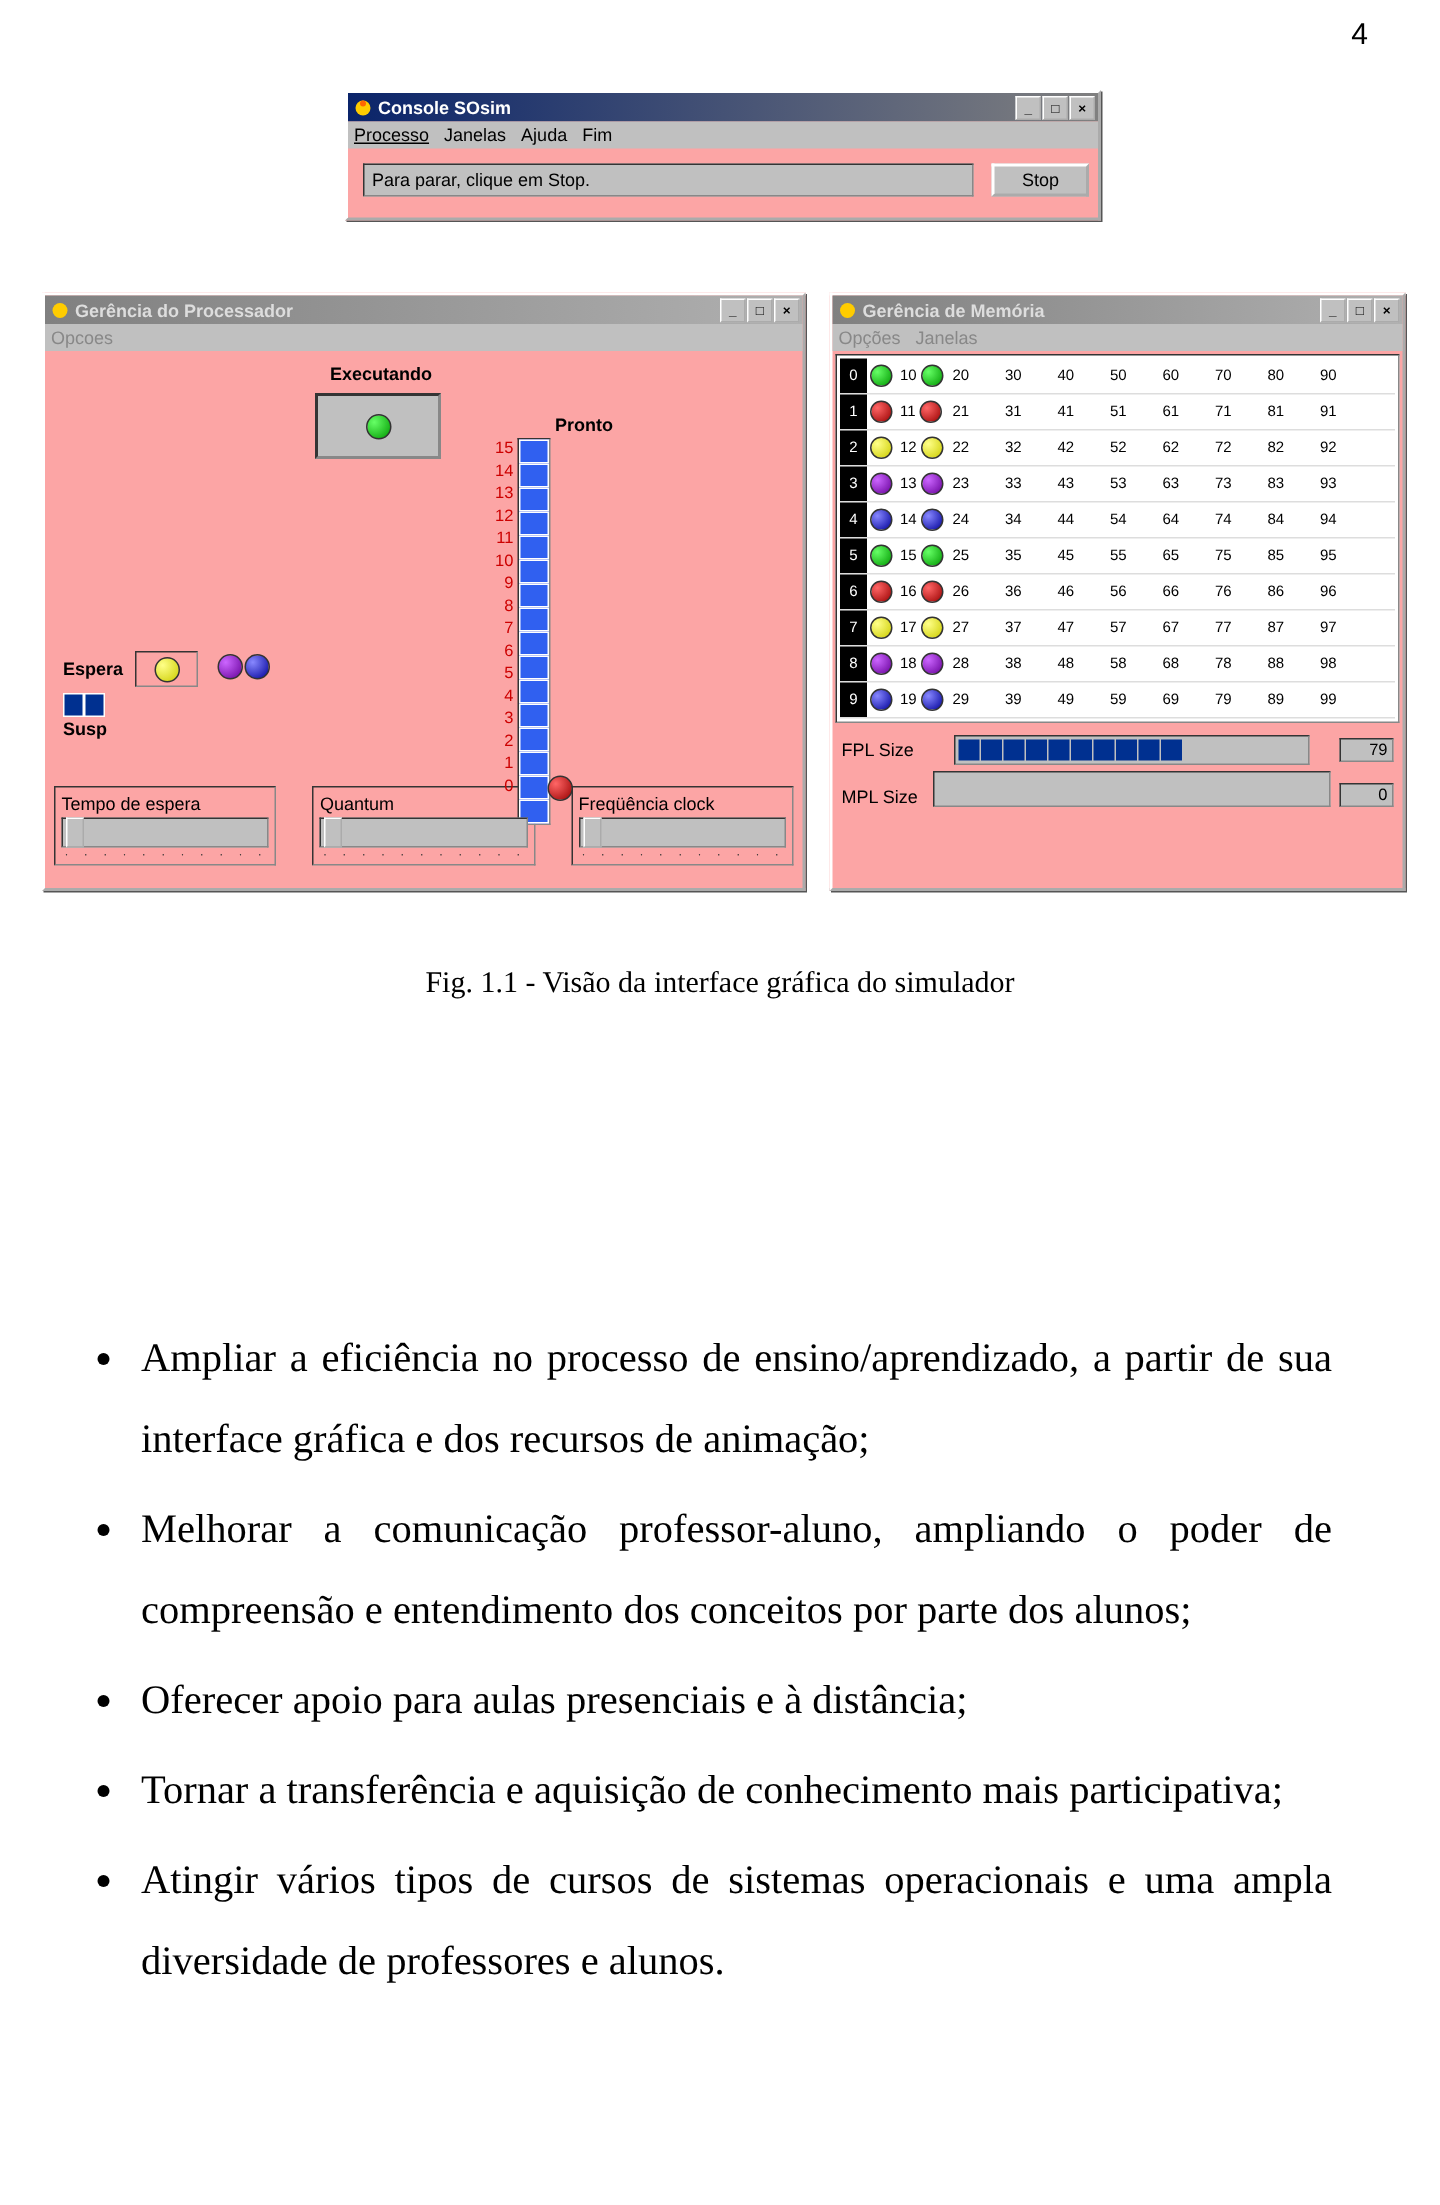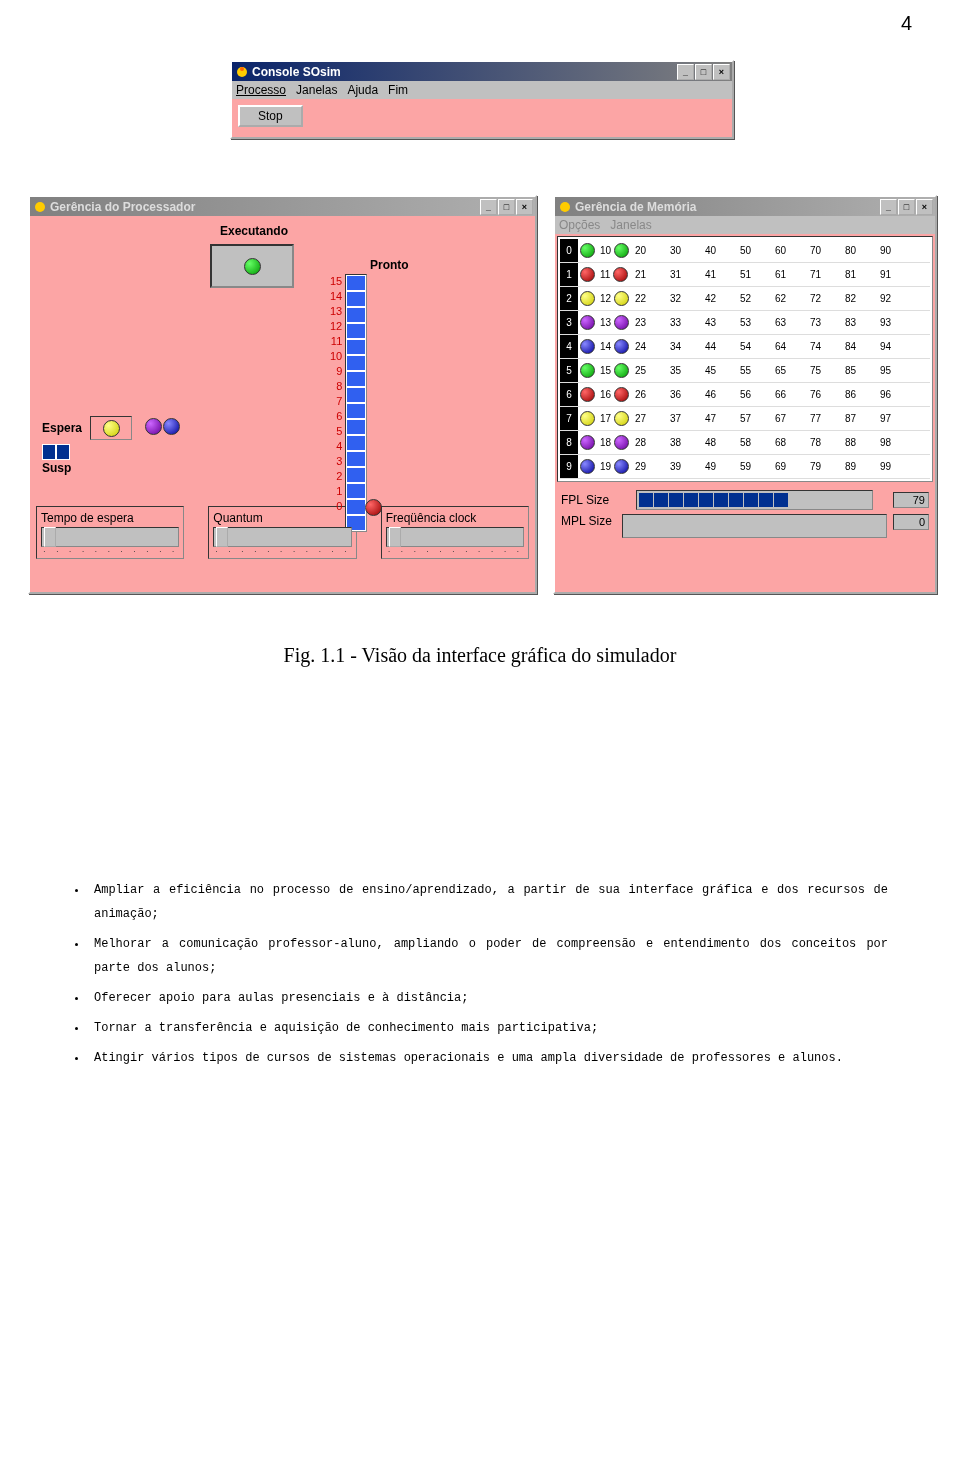--- a/index.html
+++ b/index.html
@@ -37,21 +37,21 @@
   .mem-grid{background:#fff;border:1px inset #888;margin:2px;padding:2px}
   .mem-row{display:flex;height:23px;border-bottom:1px solid #ddd;align-items:center}
   .mem-left{width:18px;background:#000;color:#fff;font-size:10px;display:flex;align-items:center;justify-content:center;height:100%}
   .mem-cell{width:33px;font-size:10px;text-align:left;display:flex;align-items:center;gap:1px;padding-left:2px;position:relative}
   .fpl-bar{display:flex;gap:1px}
   .fpl-seg{width:14px;height:14px;background:#003090}
   .fpl-zone{background:#c0c0c0;border:1px inset #888;padding:2px;display:flex;align-items:center}
   .val-box{border:1px inset #888;background:#c0c0c0;width:28px;text-align:right;font-size:11px;padding:1px 3px}
   .caption{text-align:center;font-family:'Times New Roman',serif;font-size:20px;margin-top:24px}
   .body-text{font-family:'Times New Roman',serif;font-size:20px;line-height:2.0;padding:0 68px;margin-top:40px;text-align:justify}
-  .bullets{font-family:Liberation Mono, monospace;font-size:12px;line-height:2.0;padding:0 68px 0 88px;list-style:disc;margin-top:28px;text-align:justify}
+  .bullets{font-family:Liberation Serif, serif;font-size:27px;line-height:2.0;padding:0 68px 0 88px;list-style:disc;margin-top:28px;text-align:justify}
   .bullets li{margin-bottom:6px;padding-left:6px}
   .susp-bar{display:flex;gap:0}
   .susp-seg{width:12px;height:14px;background:#003090;border:1px solid #fff}
   .small-label{font-size:12px;font-weight:bold}
 </style>
 </head>
 <body>
 
 <div class="canvas">
 <div class="page-num">4</div>
@@ -71,37 +71,41 @@
    <div class="tb-btn">×</div>
   </div>
  </div>
  <div class="menubar">
   <span><span class="u">Processo</span></span>
   <span><span>Janelas</span></span>
   <span><span>Ajuda</span></span>
   <span><span>Fim</span></span>
  </div>
  <div style="display:flex;align-items:center;padding:6px 6px 10px 6px;gap:8px">
+  <div class="sunken-text" style="flex:1">Para parar, clique em Stop.</div>
   <button class="btn3d">Stop</button>
  </div>
 </div>
 
 <div class="win" style="left:28px;top:195px;width:505px;height:395px">
  <div class="titlebar titlebar-dim">
   <span class="tb-icon">
           <svg viewBox="0 0 14 14">
             <circle cx="7" cy="7" r="5" fill="#fc0"></circle>
           </svg>
         </span>
   <span style="color:#ddd">Gerência do Processador</span>
   <div class="tb-btns">
    <div class="tb-btn">_</div>
    <div class="tb-btn">□</div>
    <div class="tb-btn">×</div>
   </div>
+ </div>
+ <div class="menubar">
+  <span class="dimmed">Opcoes</span>
  </div>
  <div style="position:relative;height:290px">
   <div class="small-label" style="position:absolute;left:190px;top:8px">Executando</div>
   <div class="exec-box" style="position:absolute;left:180px;top:28px">
    <div class="dot green"></div>
   </div>
   <div class="small-label" style="position:absolute;left:340px;top:42px">Pronto</div>
   <div style="position:absolute;left:300px;top:58px" class="pronto-wrap">
    <div class="pronto-nums" id="pronto-nums">
             <div>15</div>
@@ -393,21 +397,21 @@
             <div class="fpl-seg"></div>
             <div class="fpl-seg"></div>
             <div class="fpl-seg"></div>
             <div class="fpl-seg"></div>
             <div class="fpl-seg"></div>
             <div class="fpl-seg"></div>
           </div>
   </div>
   <div class="val-box">79</div>
  </div>
- <div style="padding:2px 6px 6px 6px;display:flex;align-items:flex-start;gap:6px">
+ <div style="padding:2px 6px 6px 6px;display:flex;align-items:flex-end;gap:6px">
   <span style="font-size:12px;width:55px">MPL Size</span>
   <div class="fpl-zone" style="flex:1;height:18px"></div>
   <div class="val-box">0</div>
  </div>
 </div>
 
 <div class="caption" style="position:absolute;top:620px;width:100%">Fig. 1.1 - Visão da interface gráfica do simulador</div>
 <ul class="bullets" id="bullets" style="position:absolute;top:850px;width:800px">
       <li>Ampliar a eficiência no processo de ensino/aprendizado, a partir de sua interface gráfica e dos recursos de animação;</li>
       <li>Melhorar a comunicação professor-aluno, ampliando o poder de compreensão e entendimento dos conceitos por parte dos alunos;</li>

